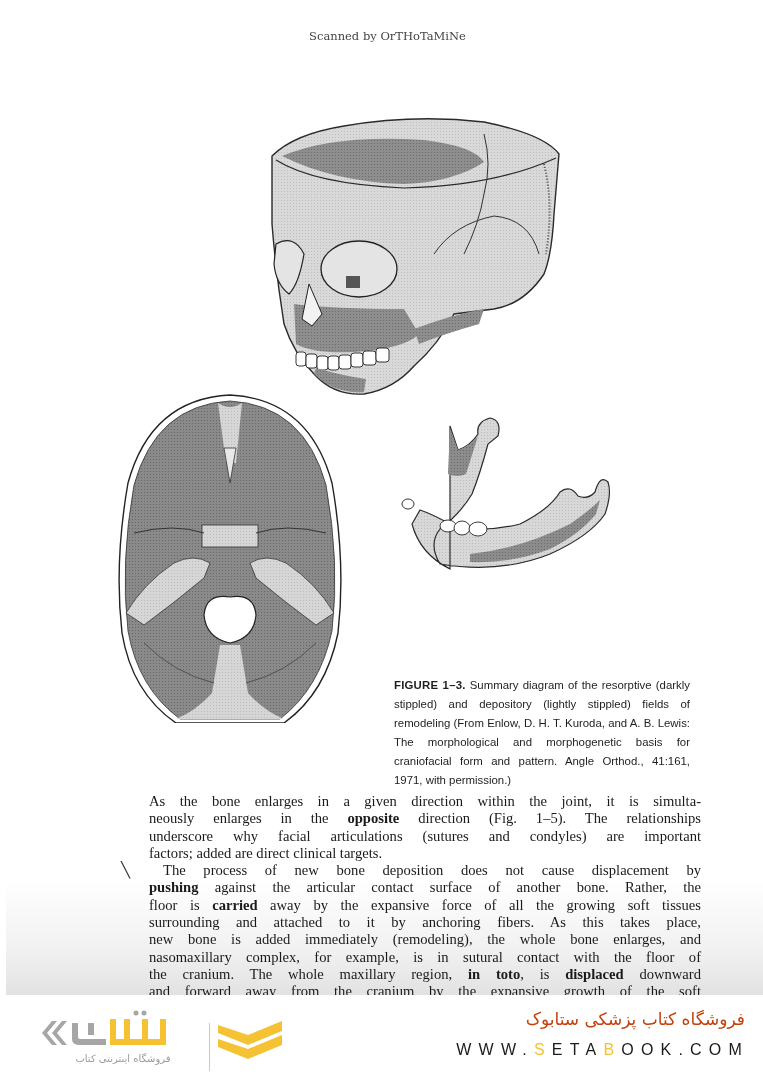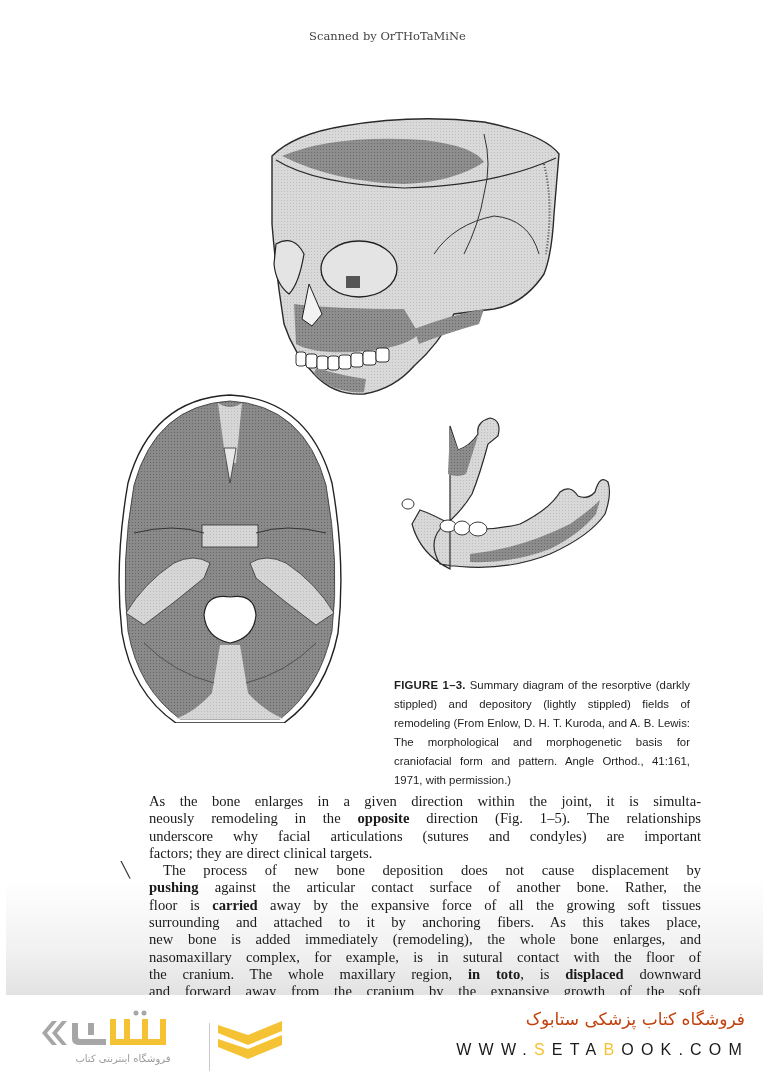--- a/index.html
+++ b/index.html
@@ -186,23 +186,23 @@
     </svg>
   </div>
 
   <div class="caption">
     <span class="fig-label">FIGURE 1–3.</span><span> Summary diagram of the resorptive (darkly stippled) and depository (lightly stippled) fields of remodeling (From Enlow, D. H. T. Kuroda, and A. B. Lewis: The morphological and morphogenetic basis for craniofacial form and pattern. Angle Orthod., 41:161, 1971, with permission.)</span>
   </div>
 
   <div class="body-text">
     <div>
       <p><span>As the bone enlarges in a given direction within the joint, it is simulta-</span></p>
-      <p><span>neously remodeling in the </span><b>opposite</b><span> direction (Fig. 1–5). The relationships</span></p>
+      <p><span>neously enlarges in the </span><b>opposite</b><span> direction (Fig. 1–5). The relationships</span></p>
       <p><span>underscore why facial articulations (sutures and condyles) are important</span></p>
-      <p class="last-line-left"><span>factors; they are direct clinical targets.</span></p>
+      <p class="last-line-left"><span>factors; added are direct clinical targets.</span></p>
     </div>
     <div style="position:relative;">
       <span class="pen-mark">╲</span>
       <p class="indent"><span>The process of new bone deposition does not cause displacement by</span></p>
       <p><b>pushing</b><span> against the articular contact surface of another bone. Rather, the</span></p>
       <p><span>floor is </span><b>carried</b><span> away by the expansive force of all the growing soft tissues</span></p>
       <p><span>surrounding and attached to it by anchoring fibers. As this takes place,</span></p>
       <p><span>new bone is added immediately (remodeling), the whole bone enlarges, and</span></p>
       <p><span>nasomaxillary complex, for example, is in sutural contact with the floor of</span></p>
       <p><span>the cranium. The whole maxillary region, </span><b>in toto</b><span>, is </span><b>displaced</b><span> downward</span></p>

